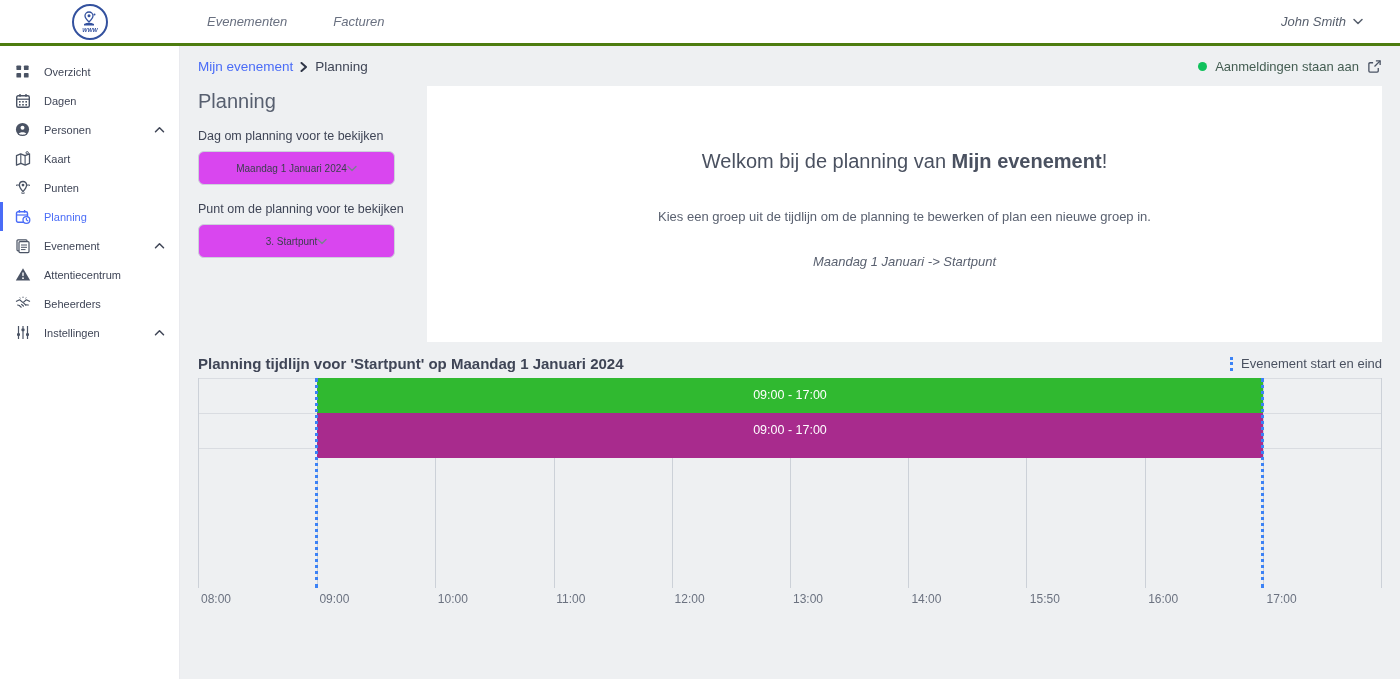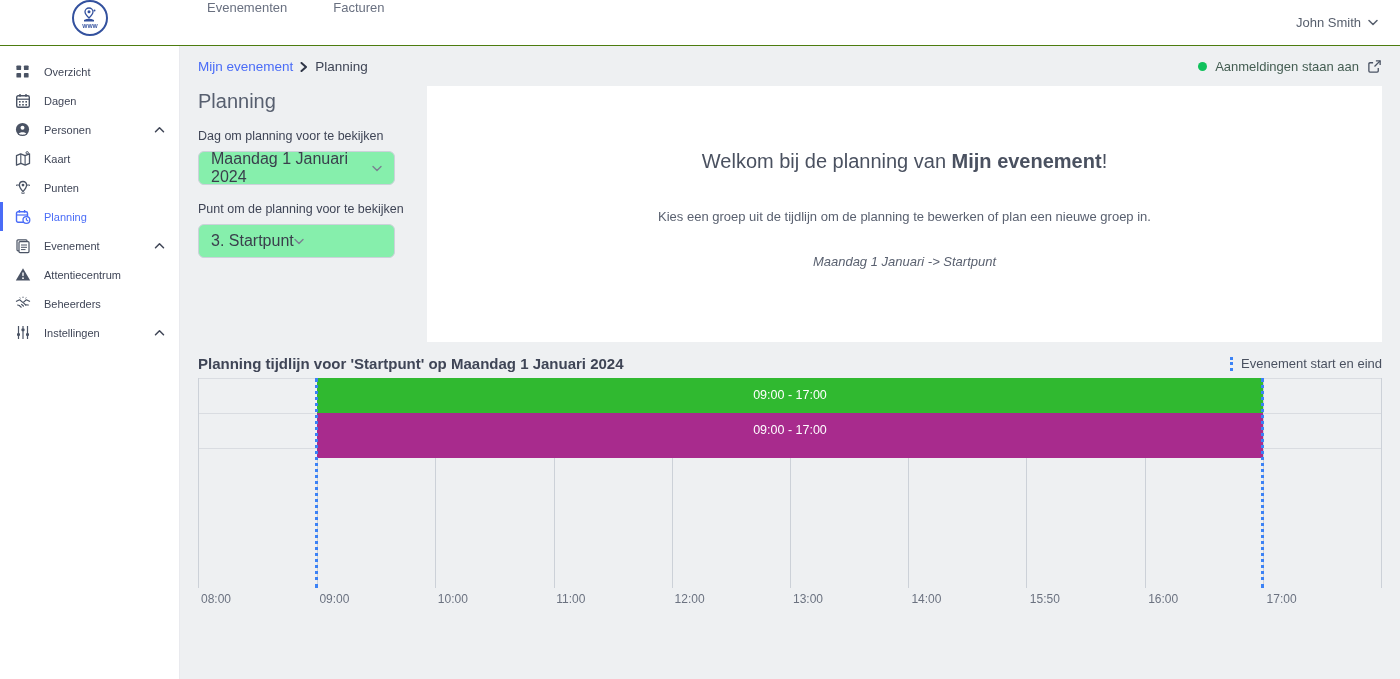--- a/index.html
+++ b/index.html
@@ -1,26 +1,26 @@
 <!DOCTYPE html>
 <html><head>
 <meta charset="utf-8">
 <style>
   * { margin:0; padding:0; box-sizing:border-box; }
   html,body { width:1400px; height:679px; overflow:hidden; }
   body { font-family:"Liberation Sans","DejaVu Sans",sans-serif; background:#eef0f2; color:#3f4556; }
   .app { display:flex; flex-direction:column; height:679px; }
 
   
-  .topbar { height:46px; background:#fff; border-bottom:1px solid #4d7c0f; display:flex; flex-shrink:0; }
+  .topbar { height:46px; background:#fff; border-bottom:3px solid #4d7c0f; display:flex; align-items:center; flex-shrink:0;font-style:italic; }
   .logo-wrap { width:180px; display:flex; justify-content:center; }
   .logo { width:36px; height:36px; border:2px solid #33519e; border-radius:50%; display:flex; flex-direction:column; align-items:center; justify-content:center; color:#33519e; cursor:pointer; }
   .topnav { display:flex; gap:46px; padding-left:27px; }
   .topnav a { font-size:13px; color:#697080; text-decoration:none; cursor:pointer; }
-  .user { margin-left:auto; padding-right:22px; display:flex; align-items:center; gap:7px; font-size:13px; color:#565e6c; cursor:pointer; }
+  .user { margin-left:auto; padding-right:37px; display:flex; align-items:center; gap:7px; font-size:13px; color:#565e6c; cursor:pointer; }
 
   
   .shell { display:flex; flex:1; min-height:0; }
   .sidebar { width:180px; background:#fff; border-right:1px solid #e9eaee; padding-top:11px; flex-shrink:0; }
   .side-item { display:flex; align-items:center; height:29px; padding:0 14px 0 11px; font-size:11px; color:#3f4556; cursor:pointer; border-left:3px solid transparent; }
   .side-item .ic { width:17px; height:17px; margin-right:13px; display:flex; align-items:center; justify-content:center; color:#4a5364; flex-shrink:0; }
   .side-item .chev { margin-left:auto; color:#3f4556; display:flex; }
   .side-item.active { border-left-color:#4a6cf7; color:#4a6cf7; }
   .side-item.active .ic { color:#4a6cf7; }
 
@@ -34,21 +34,21 @@
   .crumb .current { color:#3f4556; }
   .status { display:flex; align-items:center; gap:8px; font-size:13px; color:#445d52; }
   .status .dot { width:9px; height:9px; border-radius:50%; background:#10c15c; }
   .status .ext { color:#4a5364; display:flex; cursor:pointer; }
 
   
   .content-row { display:flex; align-items:flex-start; }
   .left-panel { width:229px; flex-shrink:0; }
   .left-panel h1 { font-size:20px; font-weight:400; color:#575f6f; margin:4px 0 16px; }
   .field-label { font-size:12.5px; color:#3f4556; margin-bottom:8px; }
-  .select { width:197px; height:34px; background:#86efac; border:1px solid #ccd2da; border-radius:6px; display:flex; align-items:center; justify-content:flex-start; padding:0 12px; font-size:16px; color:#3a3f4c; margin-bottom:17px; cursor:pointer; }
+  .select { width:197px; height:34px; background:#d946ef; border:1px solid #ccd2da; border-radius:6px; display:flex; align-items:center; justify-content:center; padding:0 12px; font-size:10px; color:#3a3f4c; margin-bottom:17px; cursor:pointer; }
   .select .chev { color:#7a8190; display:flex; }
 
   .welcome { flex:1; background:#fff; height:256px; display:flex; flex-direction:column; align-items:center; justify-content:center; text-align:center; padding-bottom:10px; }
   .welcome h2 { font-size:20px; font-weight:400; color:#4a5160; margin-bottom:36px; }
   .welcome h2 b { font-weight:700; }
   .welcome p { font-size:13px; color:#5a6170; margin-bottom:30px; }
   .welcome .ctx { font-size:13px; font-style:italic; color:#5a6170; }
 
   
   .tl-head { display:flex; align-items:center; justify-content:space-between; margin:13px 0 6px; }

